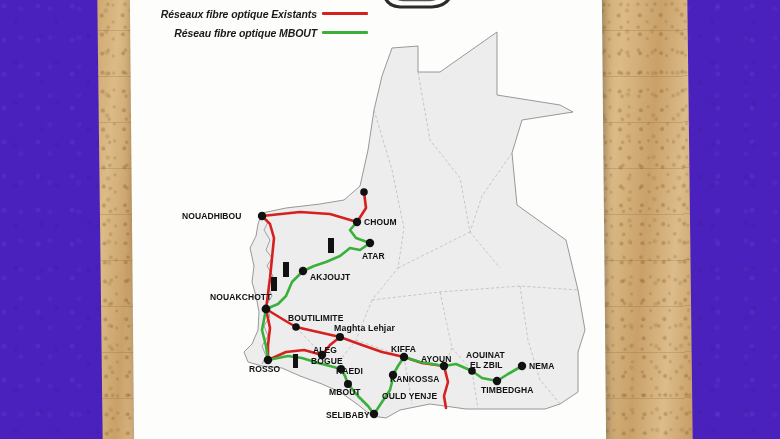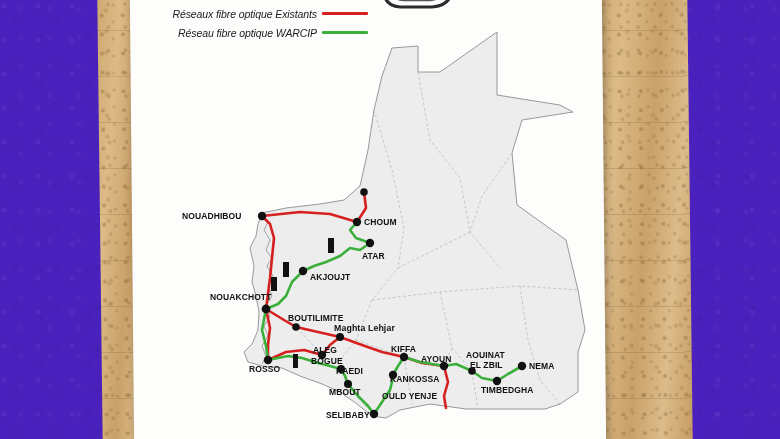--- a/index.html
+++ b/index.html
@@ -82,21 +82,21 @@
   }
   .legend-row {
     display: flex;
     align-items: center;
     justify-content: flex-end;
     height: 19px;
     gap: 5px;
   }
   .legend-label {
     font-size: 10.5px;
-    font-weight: 400;
+    font-weight: 700;
     color: #1a1a1a;
     font-style: italic;
     letter-spacing: -0.1px;
     white-space: nowrap;
     padding-left: 28px;
   }
   .legend-swatch {
     width: 46px;
     height: 3.5px;
     border-radius: 1px;
@@ -139,21 +139,21 @@
       <path d="M14 -6 L14 24 Q14 40 30 41 L62 41 Q80 40 82 24 L82 -8" fill="none" stroke="#2b2b2b" stroke-width="3.2" stroke-linecap="round"></path>
       <path d="M21 -8 L21 22 Q21 33 33 34 L60 34 Q73 33 74 21 L74 -10" fill="none" stroke="#555" stroke-width="2.4" stroke-linecap="round"></path>
     </svg>
 
     <div class="legend">
       <div class="legend-row">
         <span class="legend-label">Réseaux fibre optique Existants</span>
         <span class="legend-swatch" style="background:#d62020"></span>
       </div>
       <div class="legend-row">
-        <span class="legend-label">Réseau fibre optique WARCIP</span>
+        <span class="legend-label">Réseau fibre optique MBOUT</span>
         <span class="legend-swatch" style="background:#3ab03a"></span>
       </div>
     </div>
 
     <svg class="map-svg" width="780" height="439" viewBox="0 0 780 439">
 
       <path fill="#ededed" stroke="#8d8d8d" stroke-width="0.9" d="M497 32
                L497 95
                L560 105
                L573 112

